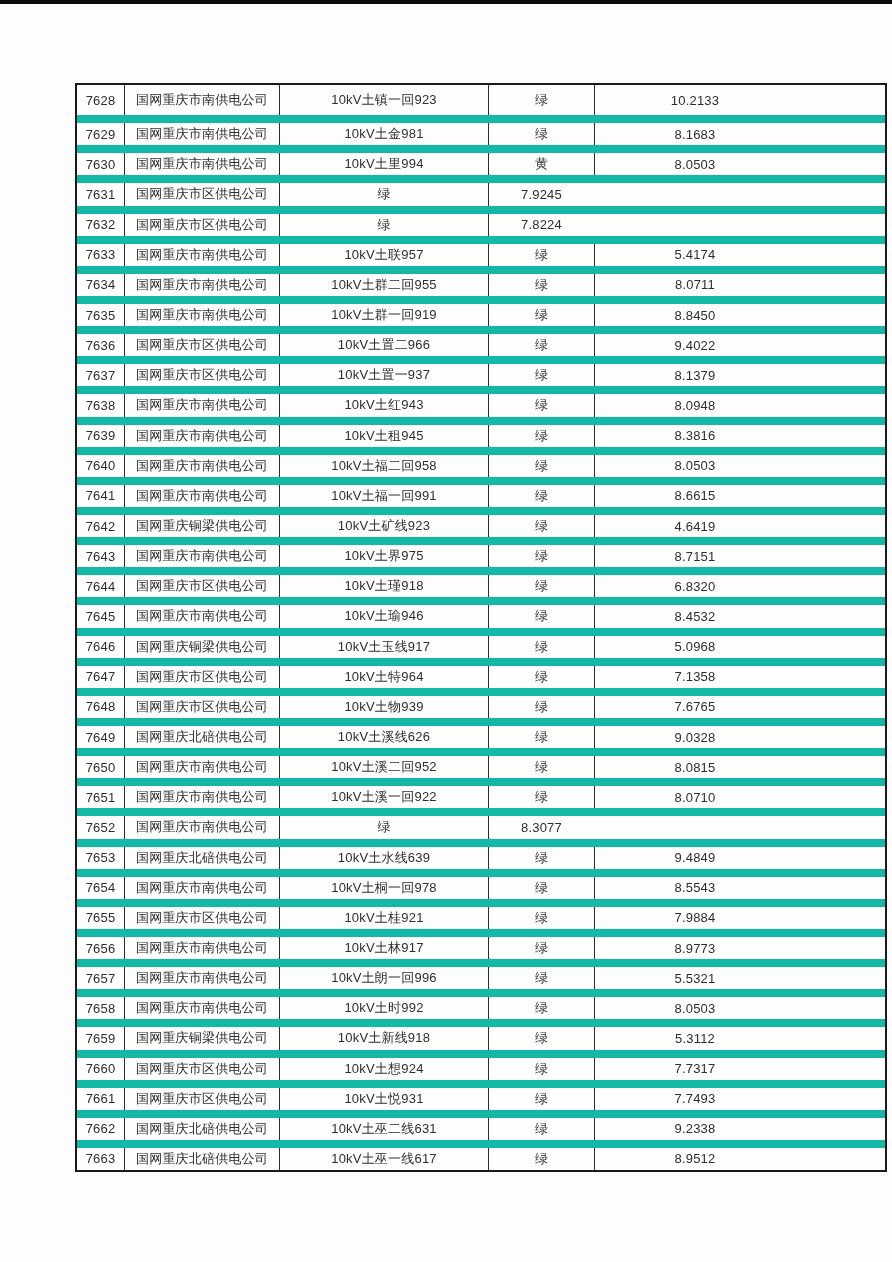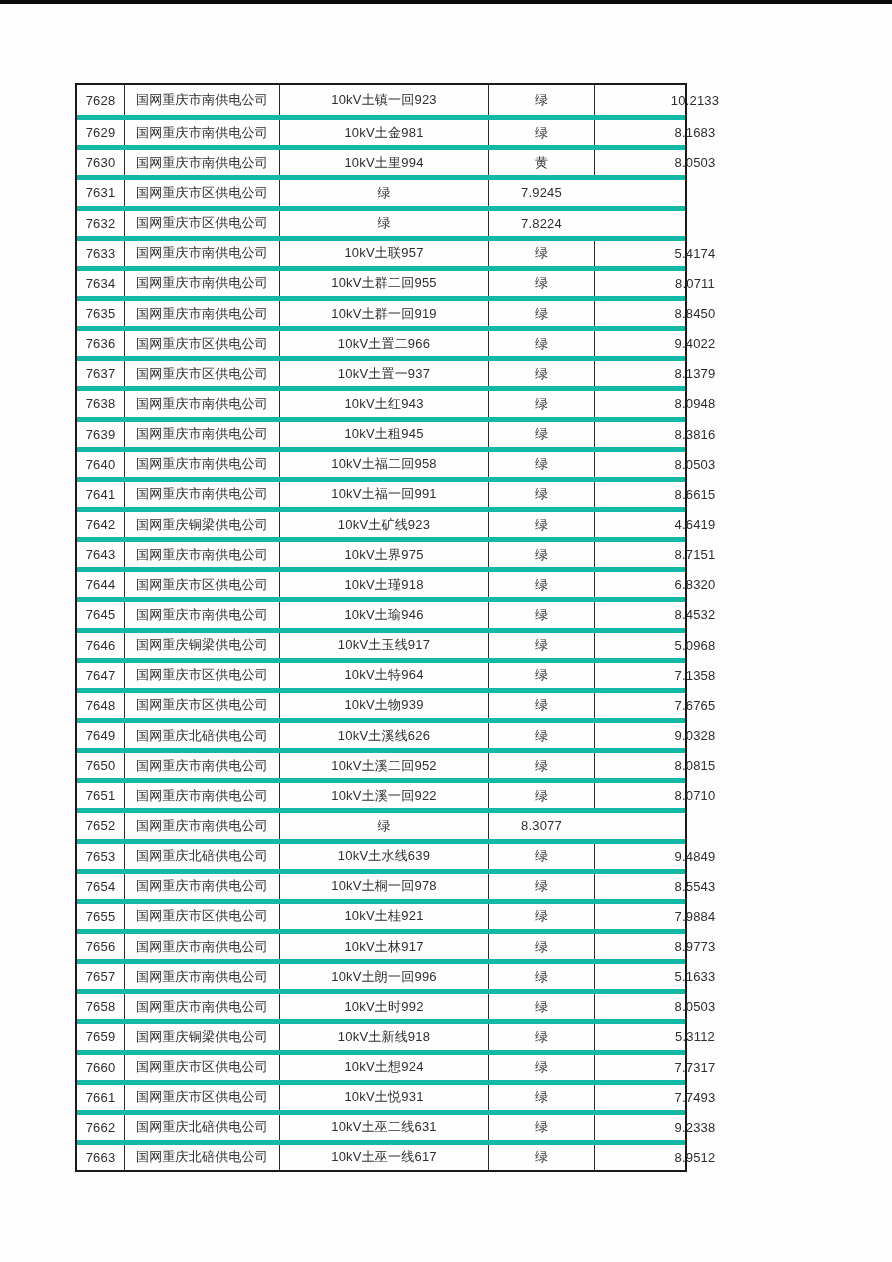--- a/index.html
+++ b/index.html
@@ -19,31 +19,31 @@
     position: absolute;
     top: 0; left: 0;
     width: 892px;
     height: 4px;
     background: #0a0a0a;
   }
   .table-wrap {
     position: absolute;
     left: 75px;
     top: 83px;
-    width: 612px;
+    width: 812px;
     border: 2px solid #1a1a1a;
     box-sizing: border-box;
     background: #fefefe;
   }
   .trow {
     display: grid;
     grid-template-columns: 47px 155px 209px 106px 201px;
     height: 30.15px;
     box-sizing: border-box;
-    border-top: 5px solid #14b8a6;
+    border-top: 8px solid #14b8a6;
   }
   .trow:first-child {
     border-top: none;
   }
   .tcell {
     display: flex;
     align-items: center;
     justify-content: center;
     box-sizing: border-box;
     border-left: 1.5px solid #2c2c2c;
@@ -261,21 +261,21 @@
         <div class="tcell c-company">国网重庆市南供电公司</div>
         <div class="tcell c-line">10kV土林917</div>
         <div class="tcell c-status">绿</div>
         <div class="tcell c-value">8.9773</div>
       </div>
       <div class="trow">
         <div class="tcell c-id">7657</div>
         <div class="tcell c-company">国网重庆市南供电公司</div>
         <div class="tcell c-line">10kV土朗一回996</div>
         <div class="tcell c-status">绿</div>
-        <div class="tcell c-value">5.1633</div>
+        <div class="tcell c-value">5.5321</div>
       </div>
       <div class="trow">
         <div class="tcell c-id">7658</div>
         <div class="tcell c-company">国网重庆市南供电公司</div>
         <div class="tcell c-line">10kV土时992</div>
         <div class="tcell c-status">绿</div>
         <div class="tcell c-value">8.0503</div>
       </div>
       <div class="trow">
         <div class="tcell c-id">7659</div>

